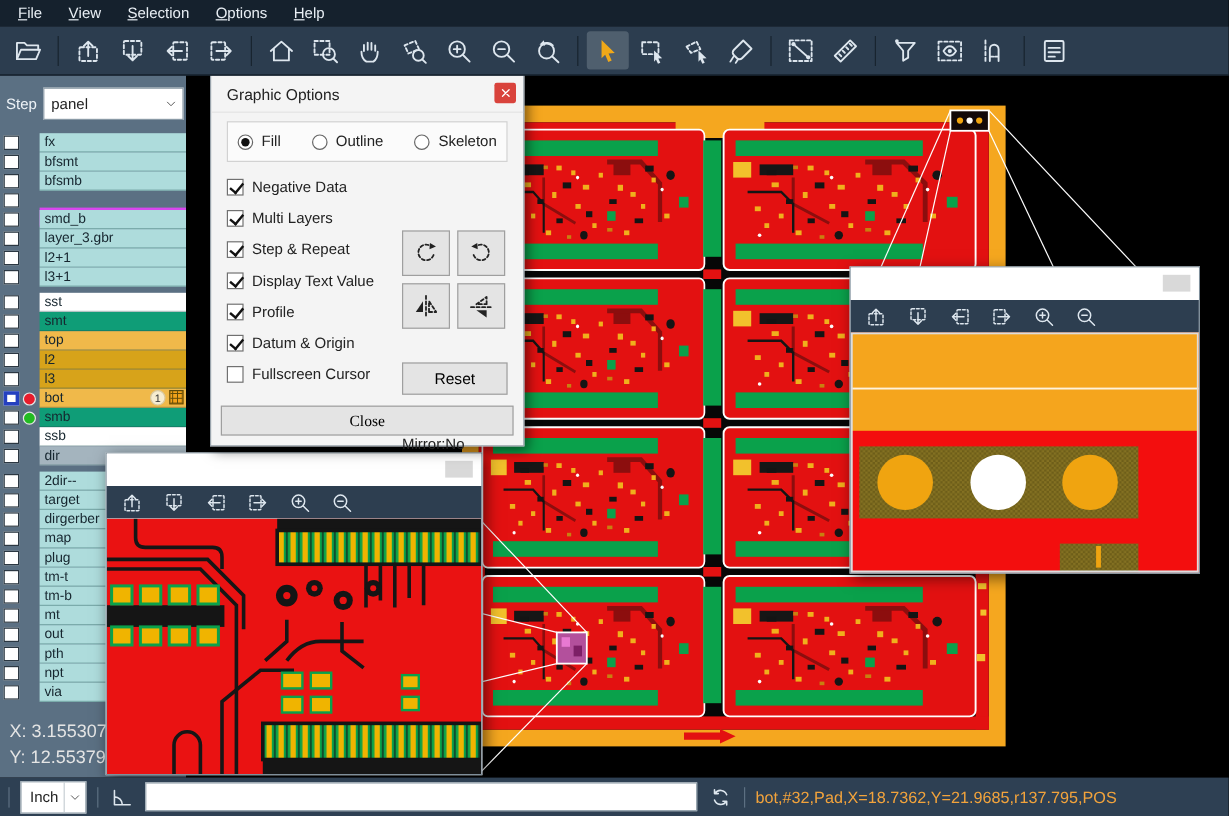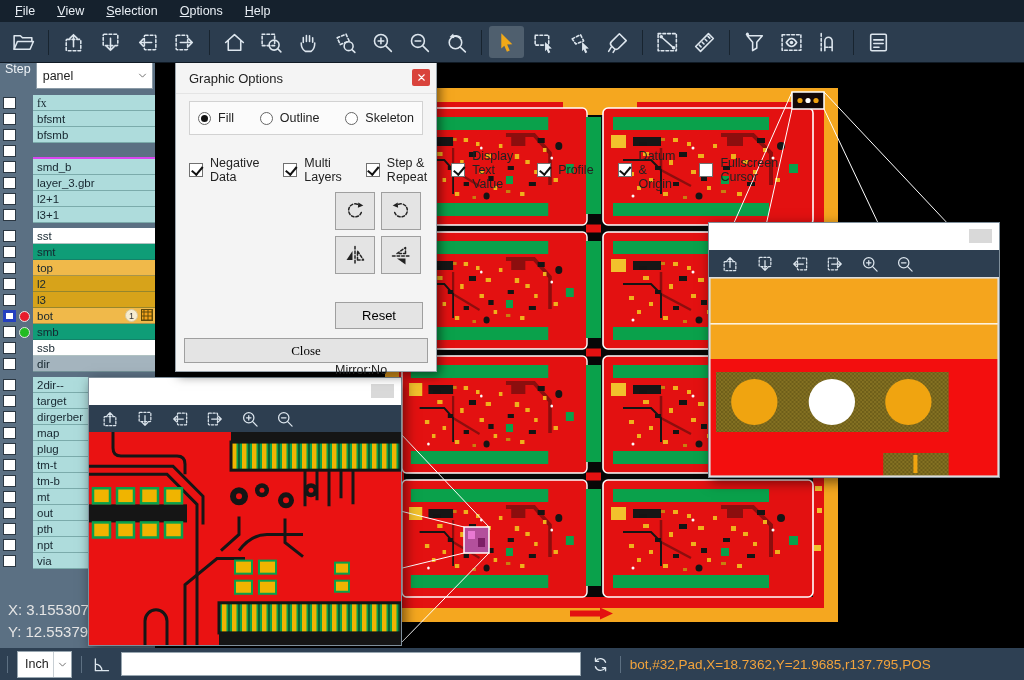--- a/index.html
+++ b/index.html
@@ -16,21 +16,21 @@
   
   .toolbar{position:absolute;top:22px;left:0;right:0;height:40px;background:#2c3d4f;
            border-bottom:1px solid #101a24;display:flex;align-items:center;padding-left:6px;gap:2px;z-index:8}
   .tb{width:35px;height:32px;display:flex;align-items:center;justify-content:center;
       background:transparent;border:none;color:#dde6ee;padding:0}
   .tb svg{width:25px;height:25px}
   .tb.active{background:#4f5f6e;border-radius:3px;color:#f0a818}
   .tsep{width:1px;height:25px;background:#18242f;margin:0 5px;flex:none}
   
   .sidebar{position:absolute;top:62px;left:0;width:155px;bottom:32px;background:#5b7083;z-index:2}
-  .step-row{height:33px;display:flex;align-items:flex-start;padding:0 2px 0 5px;gap:5px}
+  .step-row{height:49px;display:flex;align-items:center;padding:0 2px 0 5px;gap:5px}
   .step-label{color:#eef3f7;font-size:12.5px}
   .step-select{flex:1;height:25px;background:#fff;border:1px solid #8a9aa6;display:flex;align-items:center;
                justify-content:space-between;padding:0 3px 0 6px;font-size:12.5px;color:#222}
   .chev{width:13px;height:13px;color:#555;flex:none}
   .lrow{display:flex;align-items:center;height:16px}
   .lrow.sep{margin-bottom:5px}
   .lcheck{box-sizing:border-box;width:13px;height:12px;border:1px solid #2b3742;background:#fff;margin-left:3px;flex:none}
   .lcheck.checked{border:3px solid #2440c0}
   .lind{width:17px;display:flex;justify-content:center;flex:none}
   .ldot{width:11px;height:11px;border-radius:50%;border:1px solid #e6e6e6;box-sizing:border-box}
@@ -61,21 +61,21 @@
   .dclose{position:absolute;top:6px;right:6px;width:18px;height:17px;background:#d9433c;border-radius:2px;
           color:#fff;display:flex;align-items:center;justify-content:center;border:none;padding:0}
   .dclose svg{width:11px;height:11px}
   .dbody{padding:7px 10px 0 13px;position:relative}
   .wlabel{margin:3px 0 8px}
   .radio-box{border:1px solid #d2d2d2;background:#fbfbfb;display:flex;justify-content:space-between;
              padding:9px 8px;width:216px}
   .drow{display:flex;align-items:center;gap:7px}
   .radio{width:13px;height:13px;border:1px solid #666;border-radius:50%;background:#fff;box-sizing:border-box;flex:none}
   .radio.selected::after{content:"";display:block;width:7px;height:7px;margin:2px;border-radius:50%;background:#111}
-  .checks{margin-top:14px;display:flex;gap:24px;width:156px}
+  .checks{margin-top:14px;display:flex;flex-direction:column;gap:12px;width:156px}
   .checkbox{width:14px;height:14px;border:1px solid #707070;background:#fff;position:relative;flex:none;box-sizing:border-box}
   .checkbox.checked::after{content:"";position:absolute;left:3.5px;top:0;width:4.5px;height:8.5px;
                            border:solid #111;border-width:0 2px 2px 0;transform:rotate(40deg)}
   .dside{position:absolute;right:9px;top:98px;width:92px}
   .btnrow{display:flex;gap:6px;margin-bottom:6px}
   .sqbtn{width:40px;height:38px;background:#e4e4e4;border:1px solid #9f9f9f;display:flex;align-items:center;
          justify-content:center;color:#222;padding:0}
   .sqbtn svg{width:24px;height:24px}
   .reset{width:88px;height:27px;background:#e4e4e4;border:1px solid #9f9f9f;font-size:13px;margin:22px 0 10px;
          font-family:"Liberation Sans",sans-serif}
@@ -361,21 +361,21 @@
         </svg>
     </div>
   </div>
   <div class="layers">
 
       <div class="lrow">
         <span class="lcheck"></span>
         <span class="lind">
           
         </span>
-        <span class="lname" style="background: rgb(174, 220, 220); font-family: Liberation Serif, serif;">
+        <span class="lname" style="background: rgb(174, 220, 220);">
           <span>fx</span>
 
         </span>
       </div>
 
       <div class="lrow">
         <span class="lcheck"></span>
         <span class="lind">
           
         </span>

